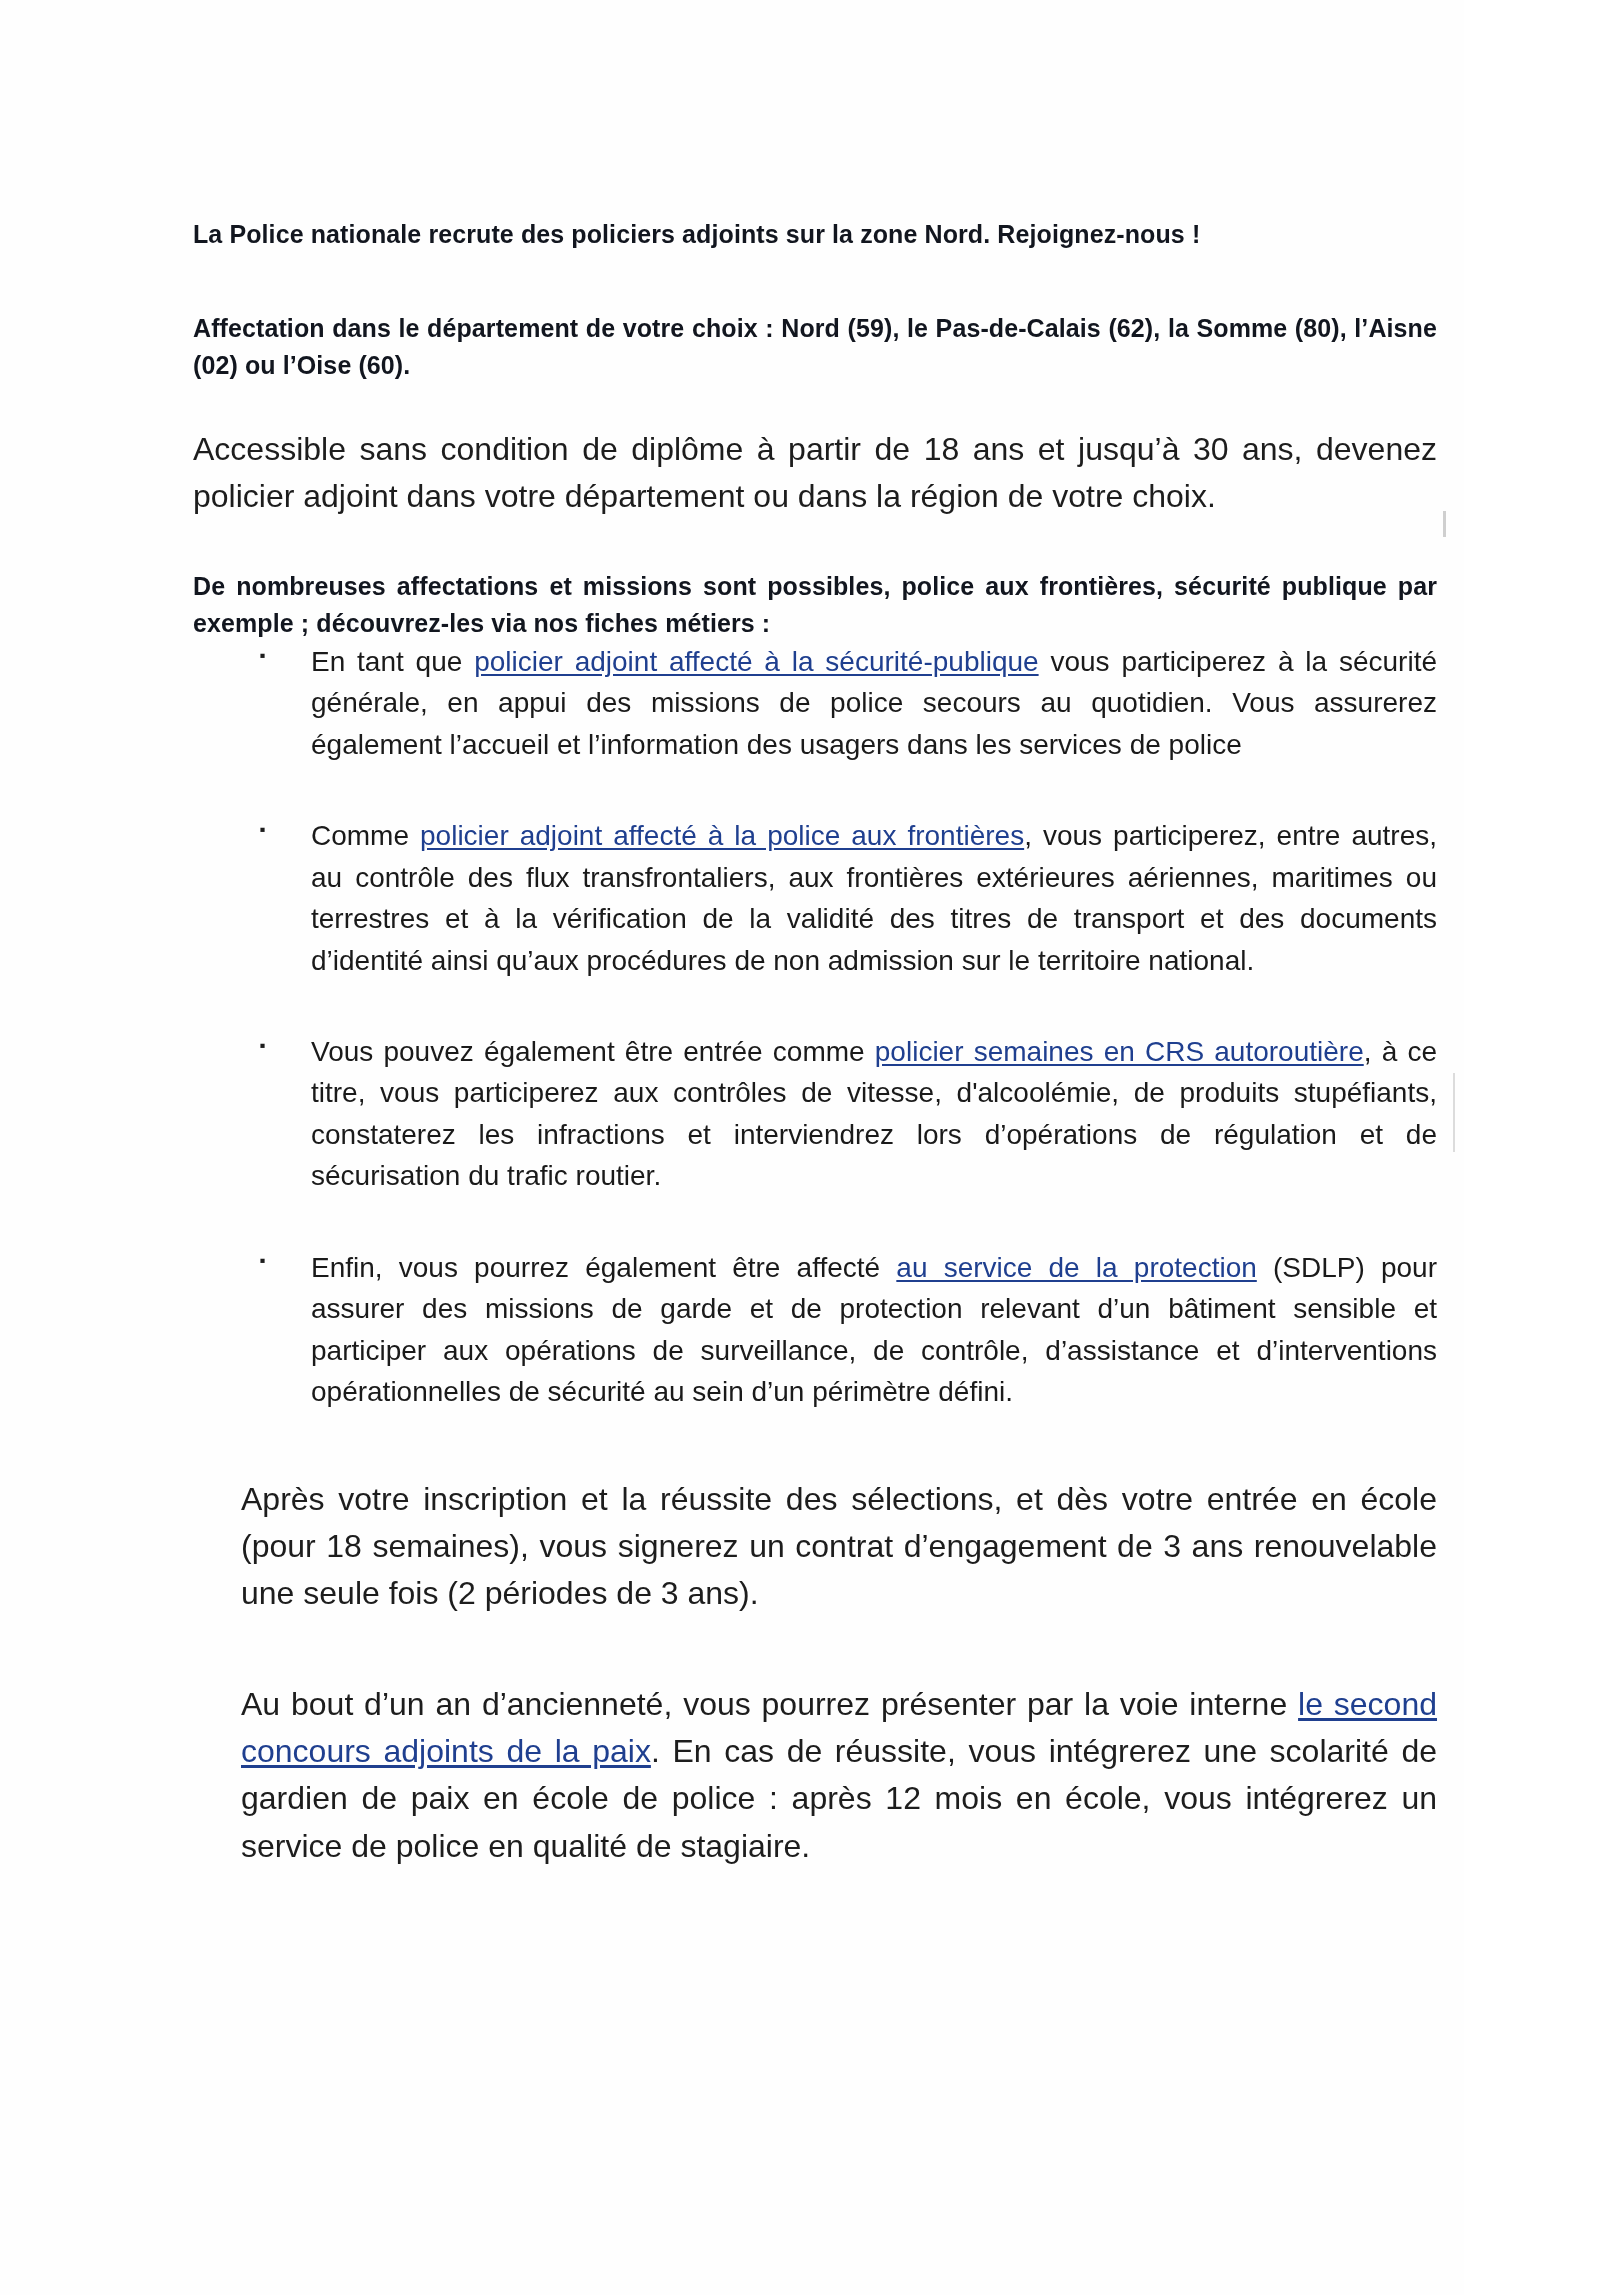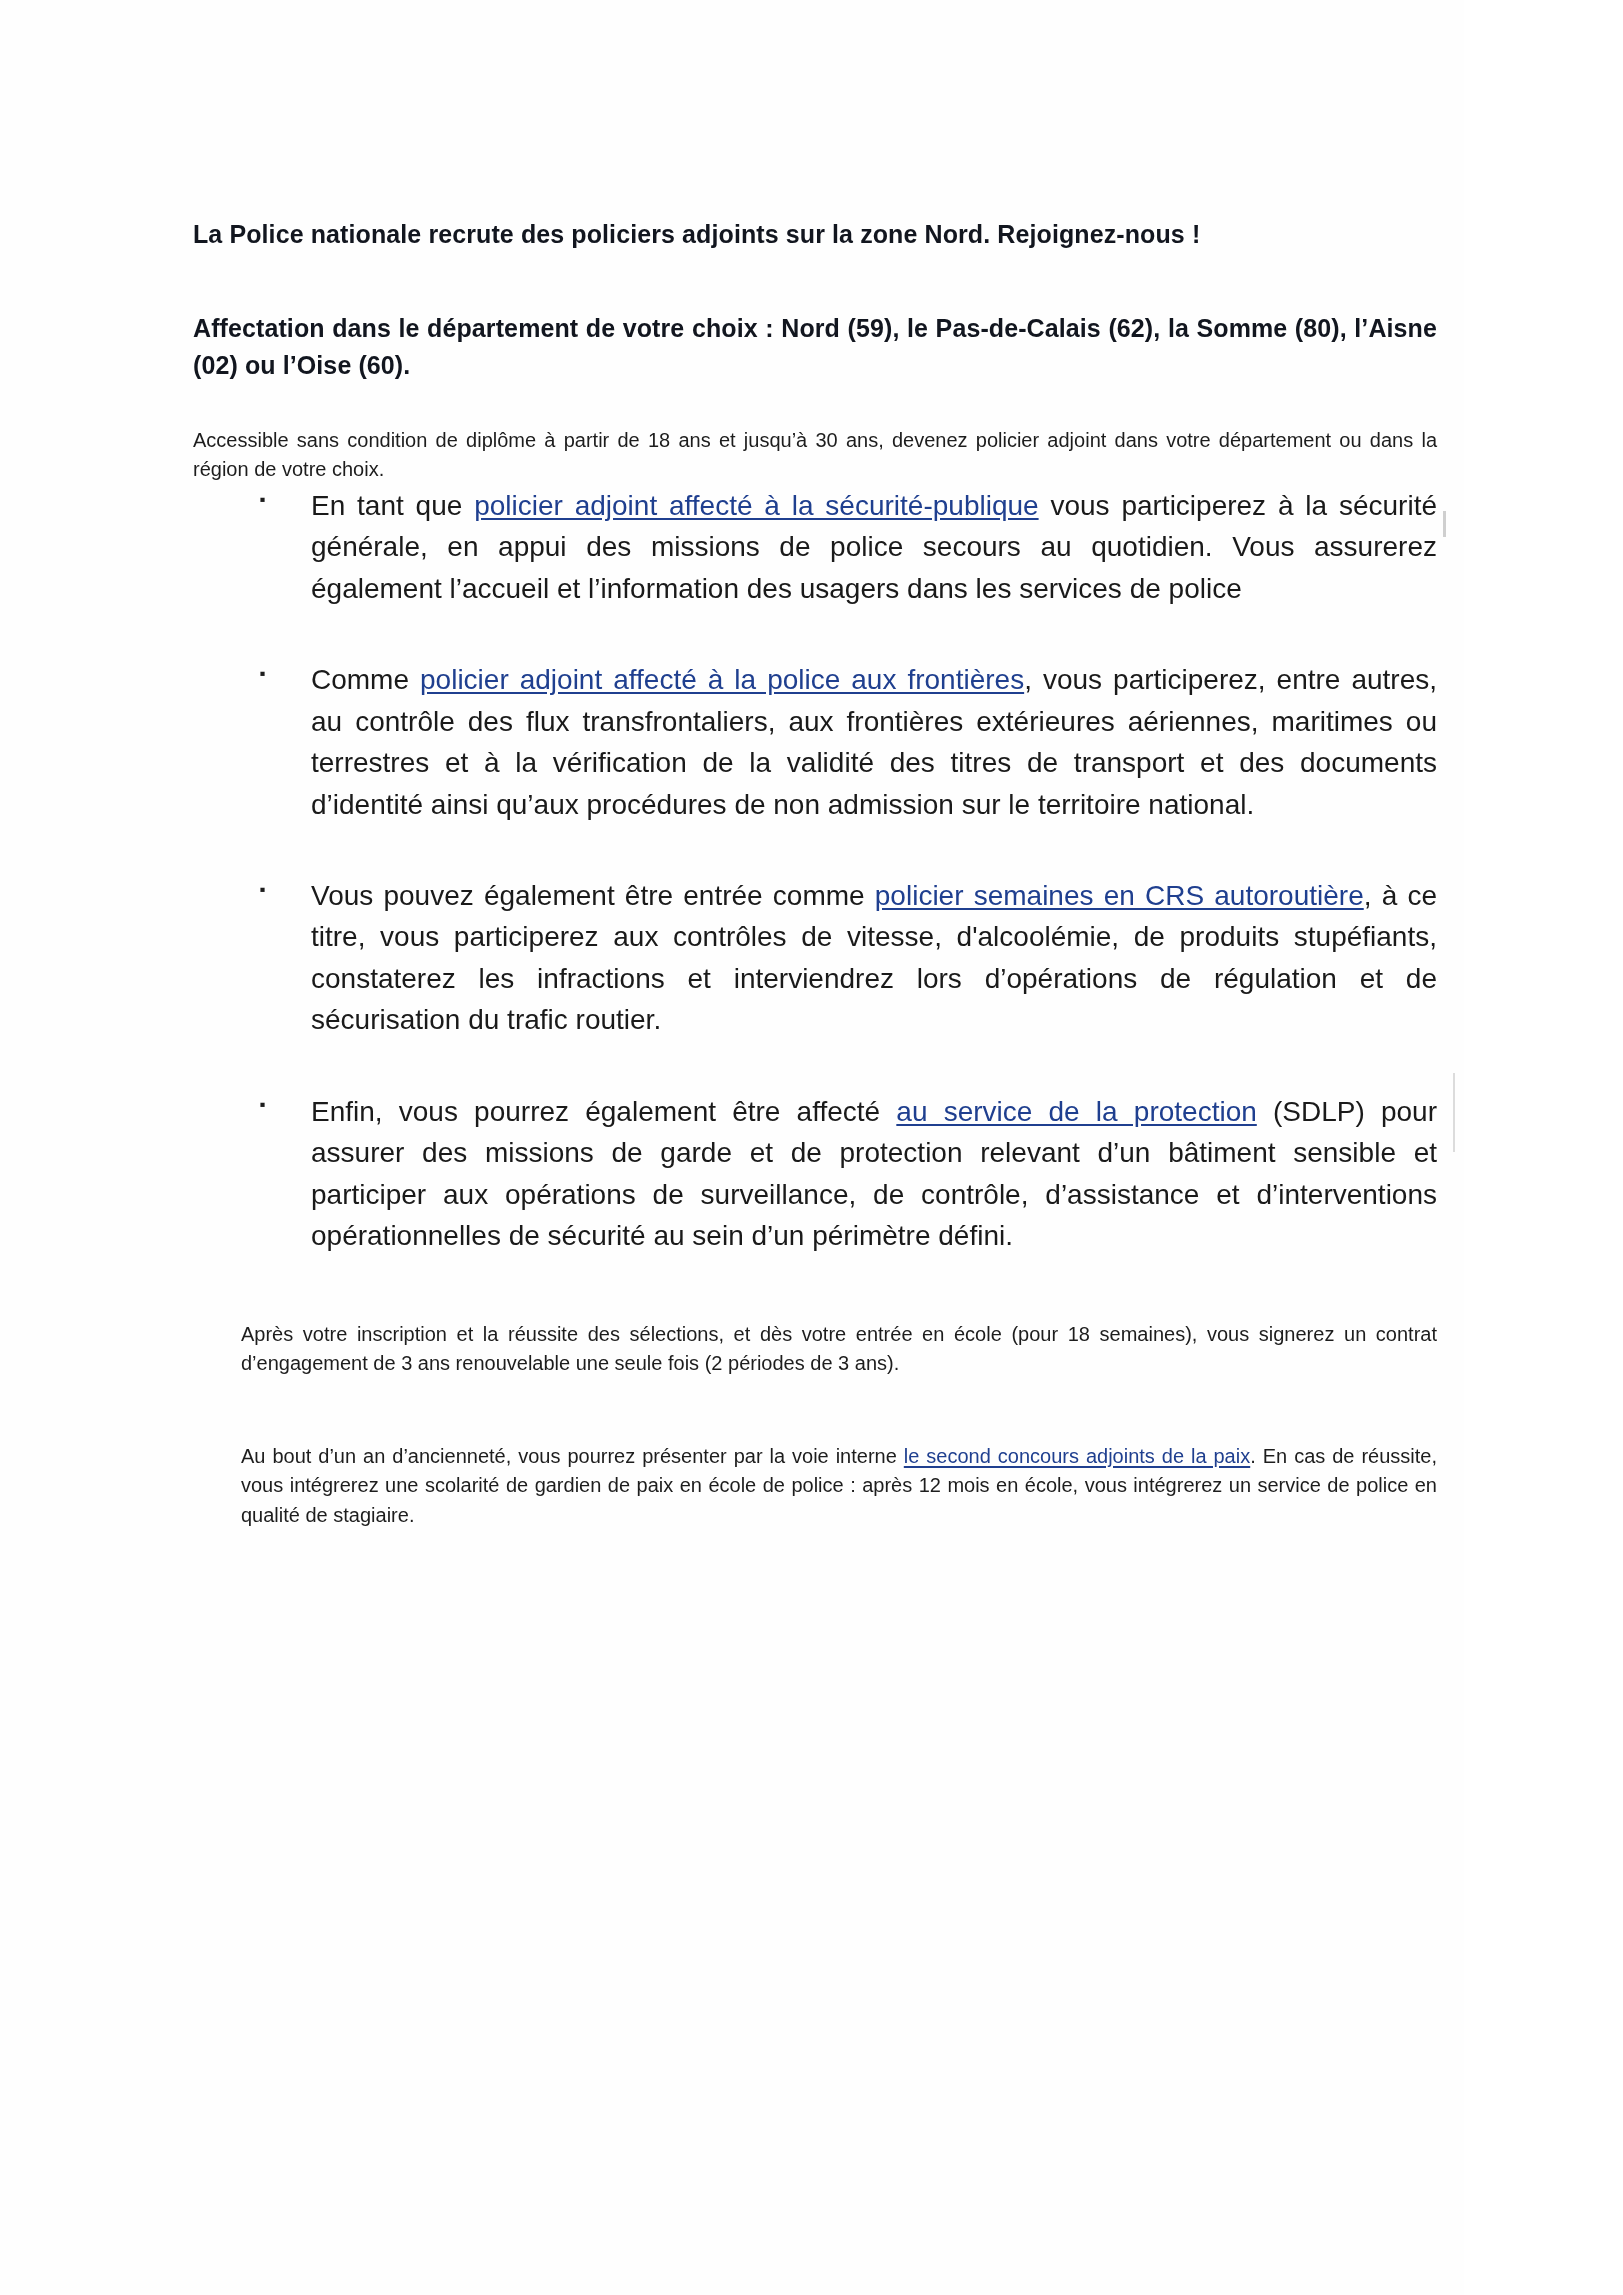--- a/index.html
+++ b/index.html
@@ -32,21 +32,21 @@
   .t-bold {
     font-weight: bold;
     color: #12161f;
   }
   .lead {
     font-size: 25px;
     line-height: 1.45;
     letter-spacing: 0.1px;
   }
   .body-text {
-    font-size: 20px;
+    font-size: 32px;
     line-height: 1.48;
     color: #1d1d1d;
   }
   .gap-a { margin-top: 58px; }
   .gap-b { margin-top: 43px; }
   .gap-c { margin-top: 34px; }
   .gap-d { margin-top: 48px; }
   .gap-e { margin-top: 72px; }
   .gap-f { margin-top: 63px; margin-left: 48px; }
 
@@ -105,20 +105,21 @@
 
   <div class="sheet">
 
     <p class="lead t-bold">La Police nationale recrute des policiers adjoints sur la zone Nord. Rejoignez-nous !</p>
 
     <p class="lead t-bold gap-a">Affectation dans le département de votre choix : Nord (59), le Pas-de-Calais (62), la Somme (80), l’Aisne (02) ou l’Oise (60).</p>
 
     <p class="body-text gap-b">Accessible sans condition de diplôme à partir de 18 ans et jusqu’à 30 ans, devenez policier adjoint dans votre département ou dans la région de votre choix.</p>
 
 
+    <p class="lead t-bold gap-d">De nombreuses affectations et missions sont possibles, police aux frontières, sécurité publique par exemple ; découvrez-les via nos fiches métiers :</p>
 
     <ul class="bullets gap-e">
       <li>
         <span>En tant que </span><a class="doclink" href="#">policier adjoint affecté à la sécurité-publique</a><span> vous participerez à la sécurité générale, en appui des missions de police secours au quotidien. Vous assurerez également l’accueil et l’information des usagers dans les services de police</span>
       </li>
       <li>
         <span>Comme </span><a class="doclink" href="#">policier adjoint affecté à la police aux frontières</a><span>, vous participerez, entre autres, au contrôle des flux transfrontaliers, aux frontières extérieures aériennes, maritimes ou terrestres et à la vérification de la validité des titres de transport et des documents d’identité ainsi qu’aux procédures de non admission sur le territoire national.</span>
       </li>
       <li>
         <span>Vous pouvez également être entrée comme </span><a class="doclink" href="#">policier semaines en CRS autoroutière</a><span>, à ce titre, vous participerez aux contrôles de vitesse, d'alcoolémie, de produits stupéfiants, constaterez les infractions et interviendrez lors d’opérations de régulation et de sécurisation du trafic routier.</span>

